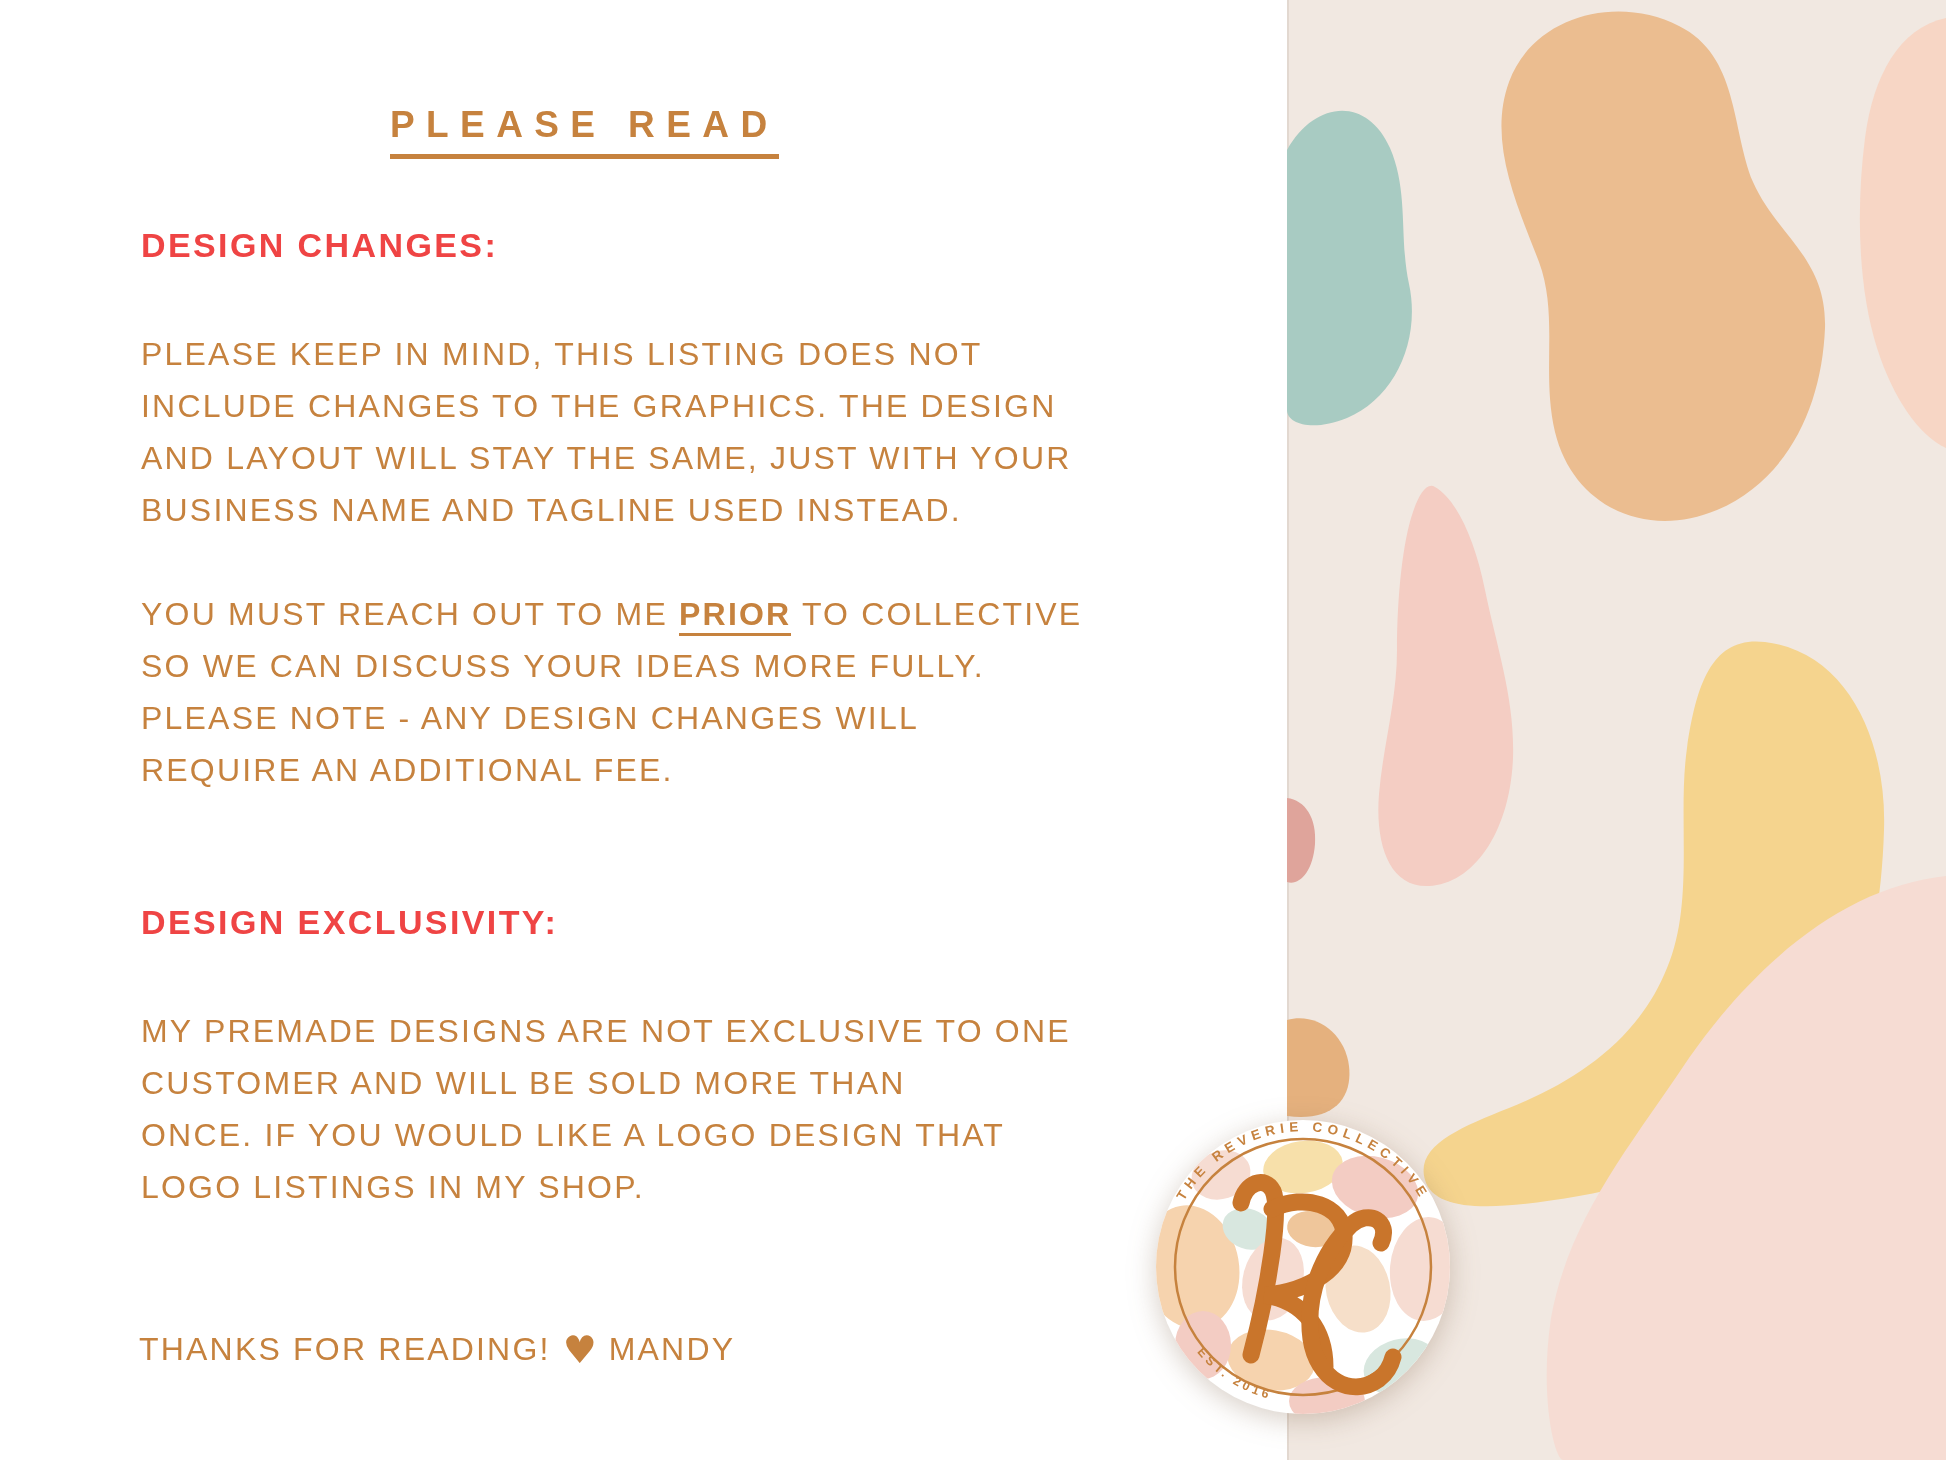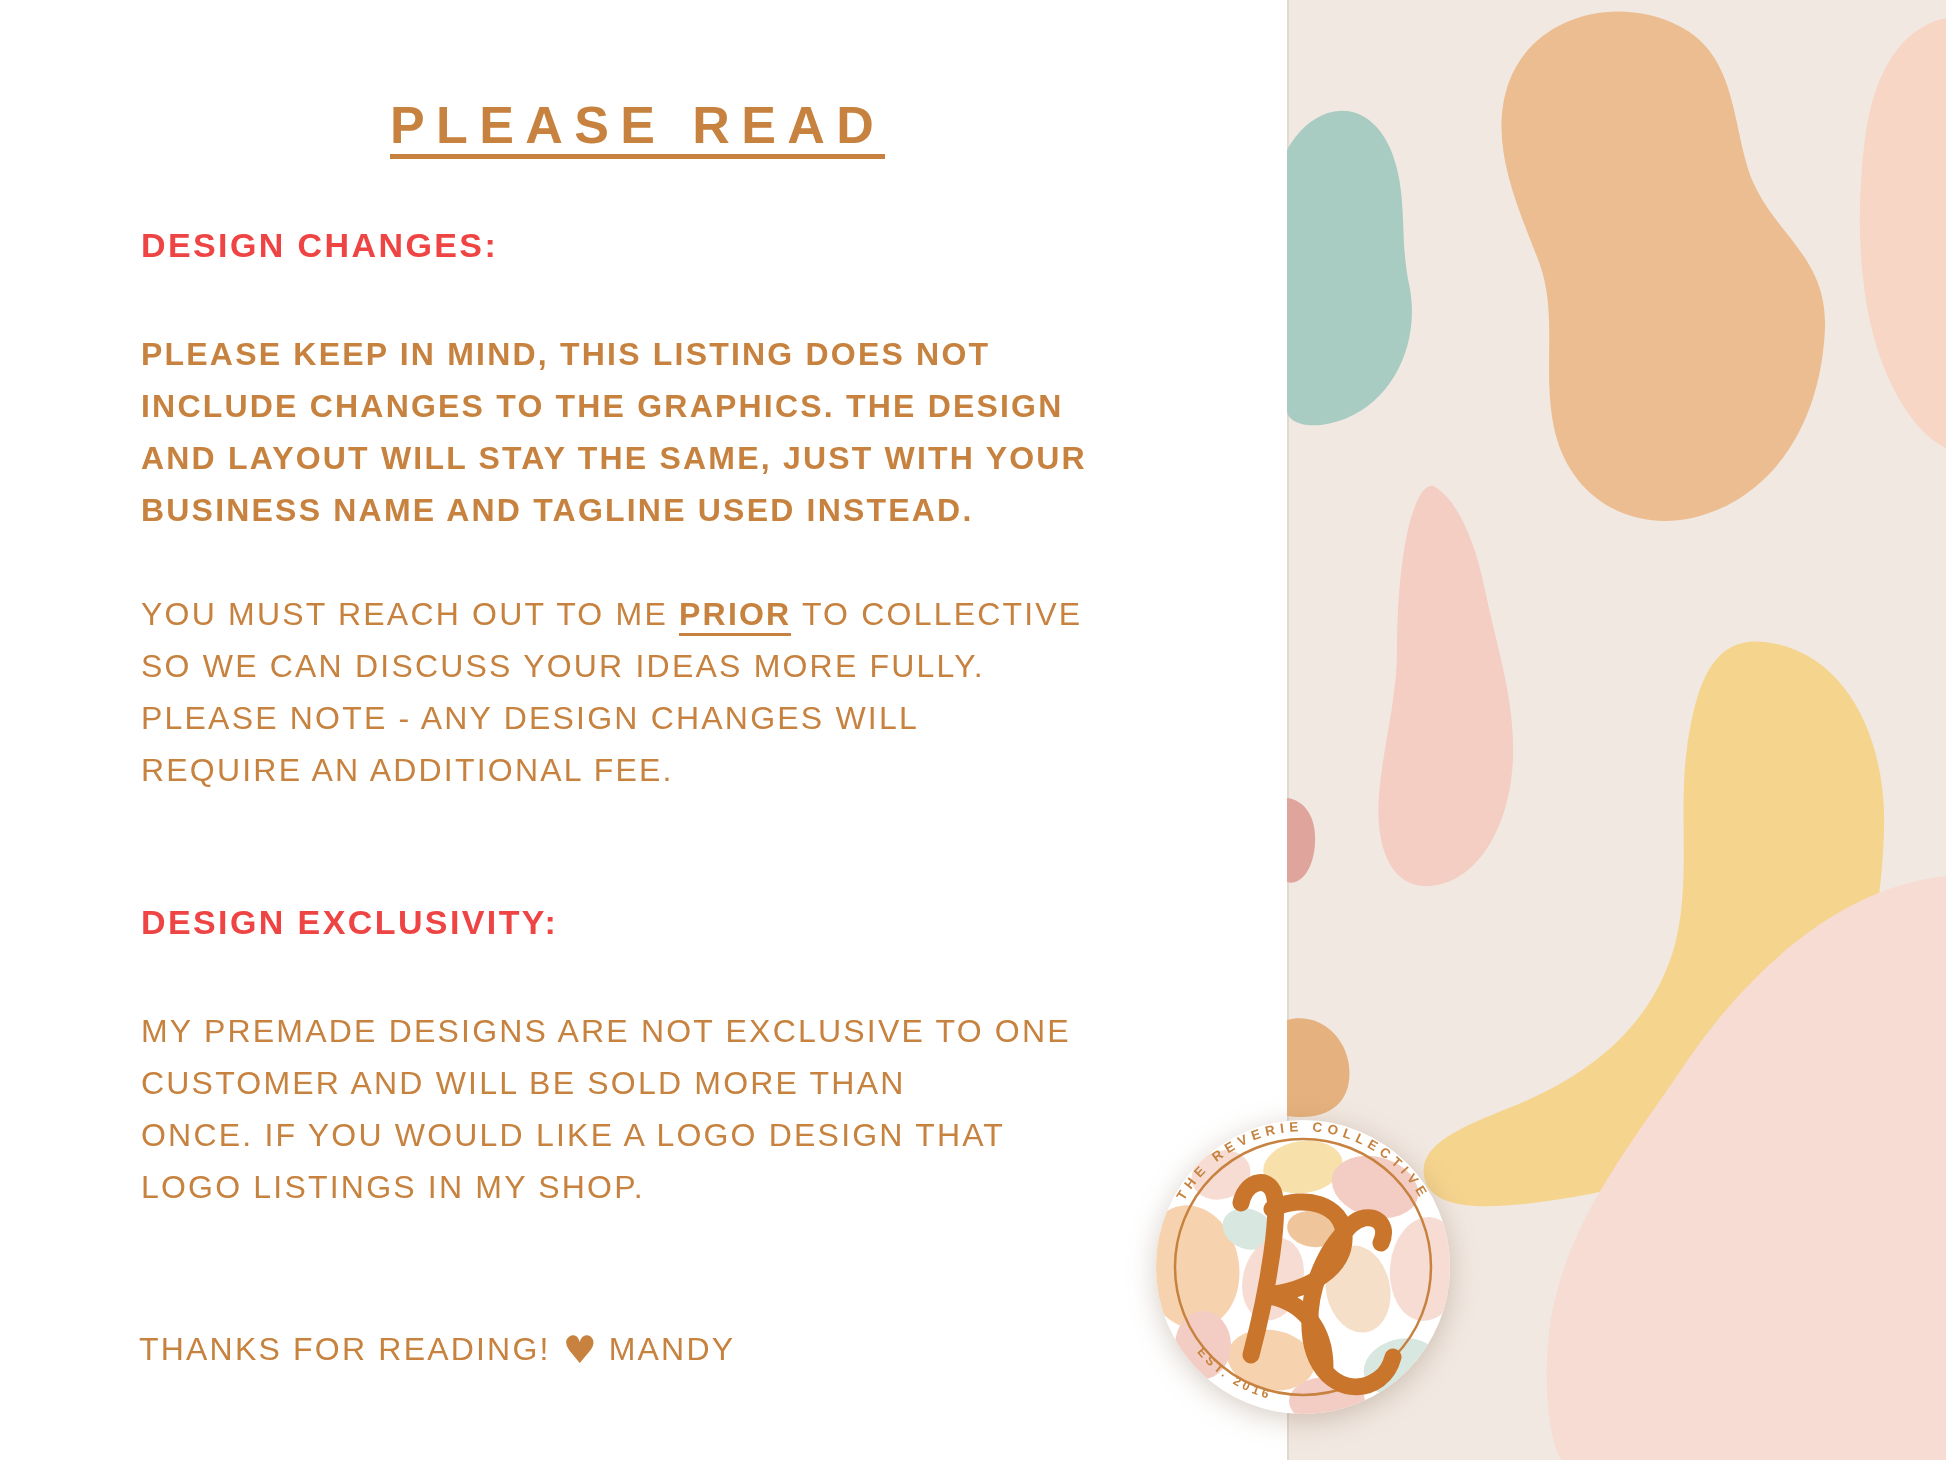--- a/index.html
+++ b/index.html
@@ -3,21 +3,21 @@
 <meta charset="utf-8">
 <style>
   html,body{margin:0;padding:0;}
   body{
     width:1946px;height:1460px;position:relative;overflow:hidden;
     background:#ffffff;
     font-family:"Liberation Sans","DejaVu Sans",sans-serif;
   }
   .page-title{
     position:absolute;left:390px;top:99px;
-    font-size:52px;font-weight:600;line-height:52px;
+    font-size:37px;font-weight:600;line-height:52px;
     letter-spacing:11.4px;color:#C6823E;
     border-bottom:5px solid #C6823E;padding-bottom:3px;
     white-space:nowrap;
   }
   .sec-heading{
     position:absolute;left:141px;
     font-size:34px;font-weight:700;line-height:52px;
     letter-spacing:2.4px;color:#ef4444;white-space:nowrap;
   }
   .para{
@@ -47,21 +47,21 @@
     filter:drop-shadow(0 6px 14px rgba(110,80,50,0.28));
   }
 </style>
 </head>
 <body>
 
 <div class="page-title">PLEASE READ</div>
 
 <div class="sec-heading" style="top:219px;">DESIGN CHANGES:</div>
 
-<div class="para" style="top:328px;font-weight:bold;">
+<div class="para" style="top:328px;">
   <span class="ln">PLEASE KEEP IN MIND, THIS LISTING DOES NOT</span>
   <span class="ln">INCLUDE CHANGES TO THE GRAPHICS. THE DESIGN</span>
   <span class="ln">AND LAYOUT WILL STAY THE SAME, JUST WITH YOUR</span>
   <span class="ln">BUSINESS NAME AND TAGLINE USED INSTEAD.</span>
 </div>
 
 <div class="para" style="top:588px;">
   <span class="ln"><span>YOU MUST REACH OUT TO ME </span><span class="emph">PRIOR</span><span> TO COLLECTIVE</span></span>
   <span class="ln">SO WE CAN DISCUSS YOUR IDEAS MORE FULLY.</span>
   <span class="ln">PLEASE NOTE - ANY DESIGN CHANGES WILL</span>

